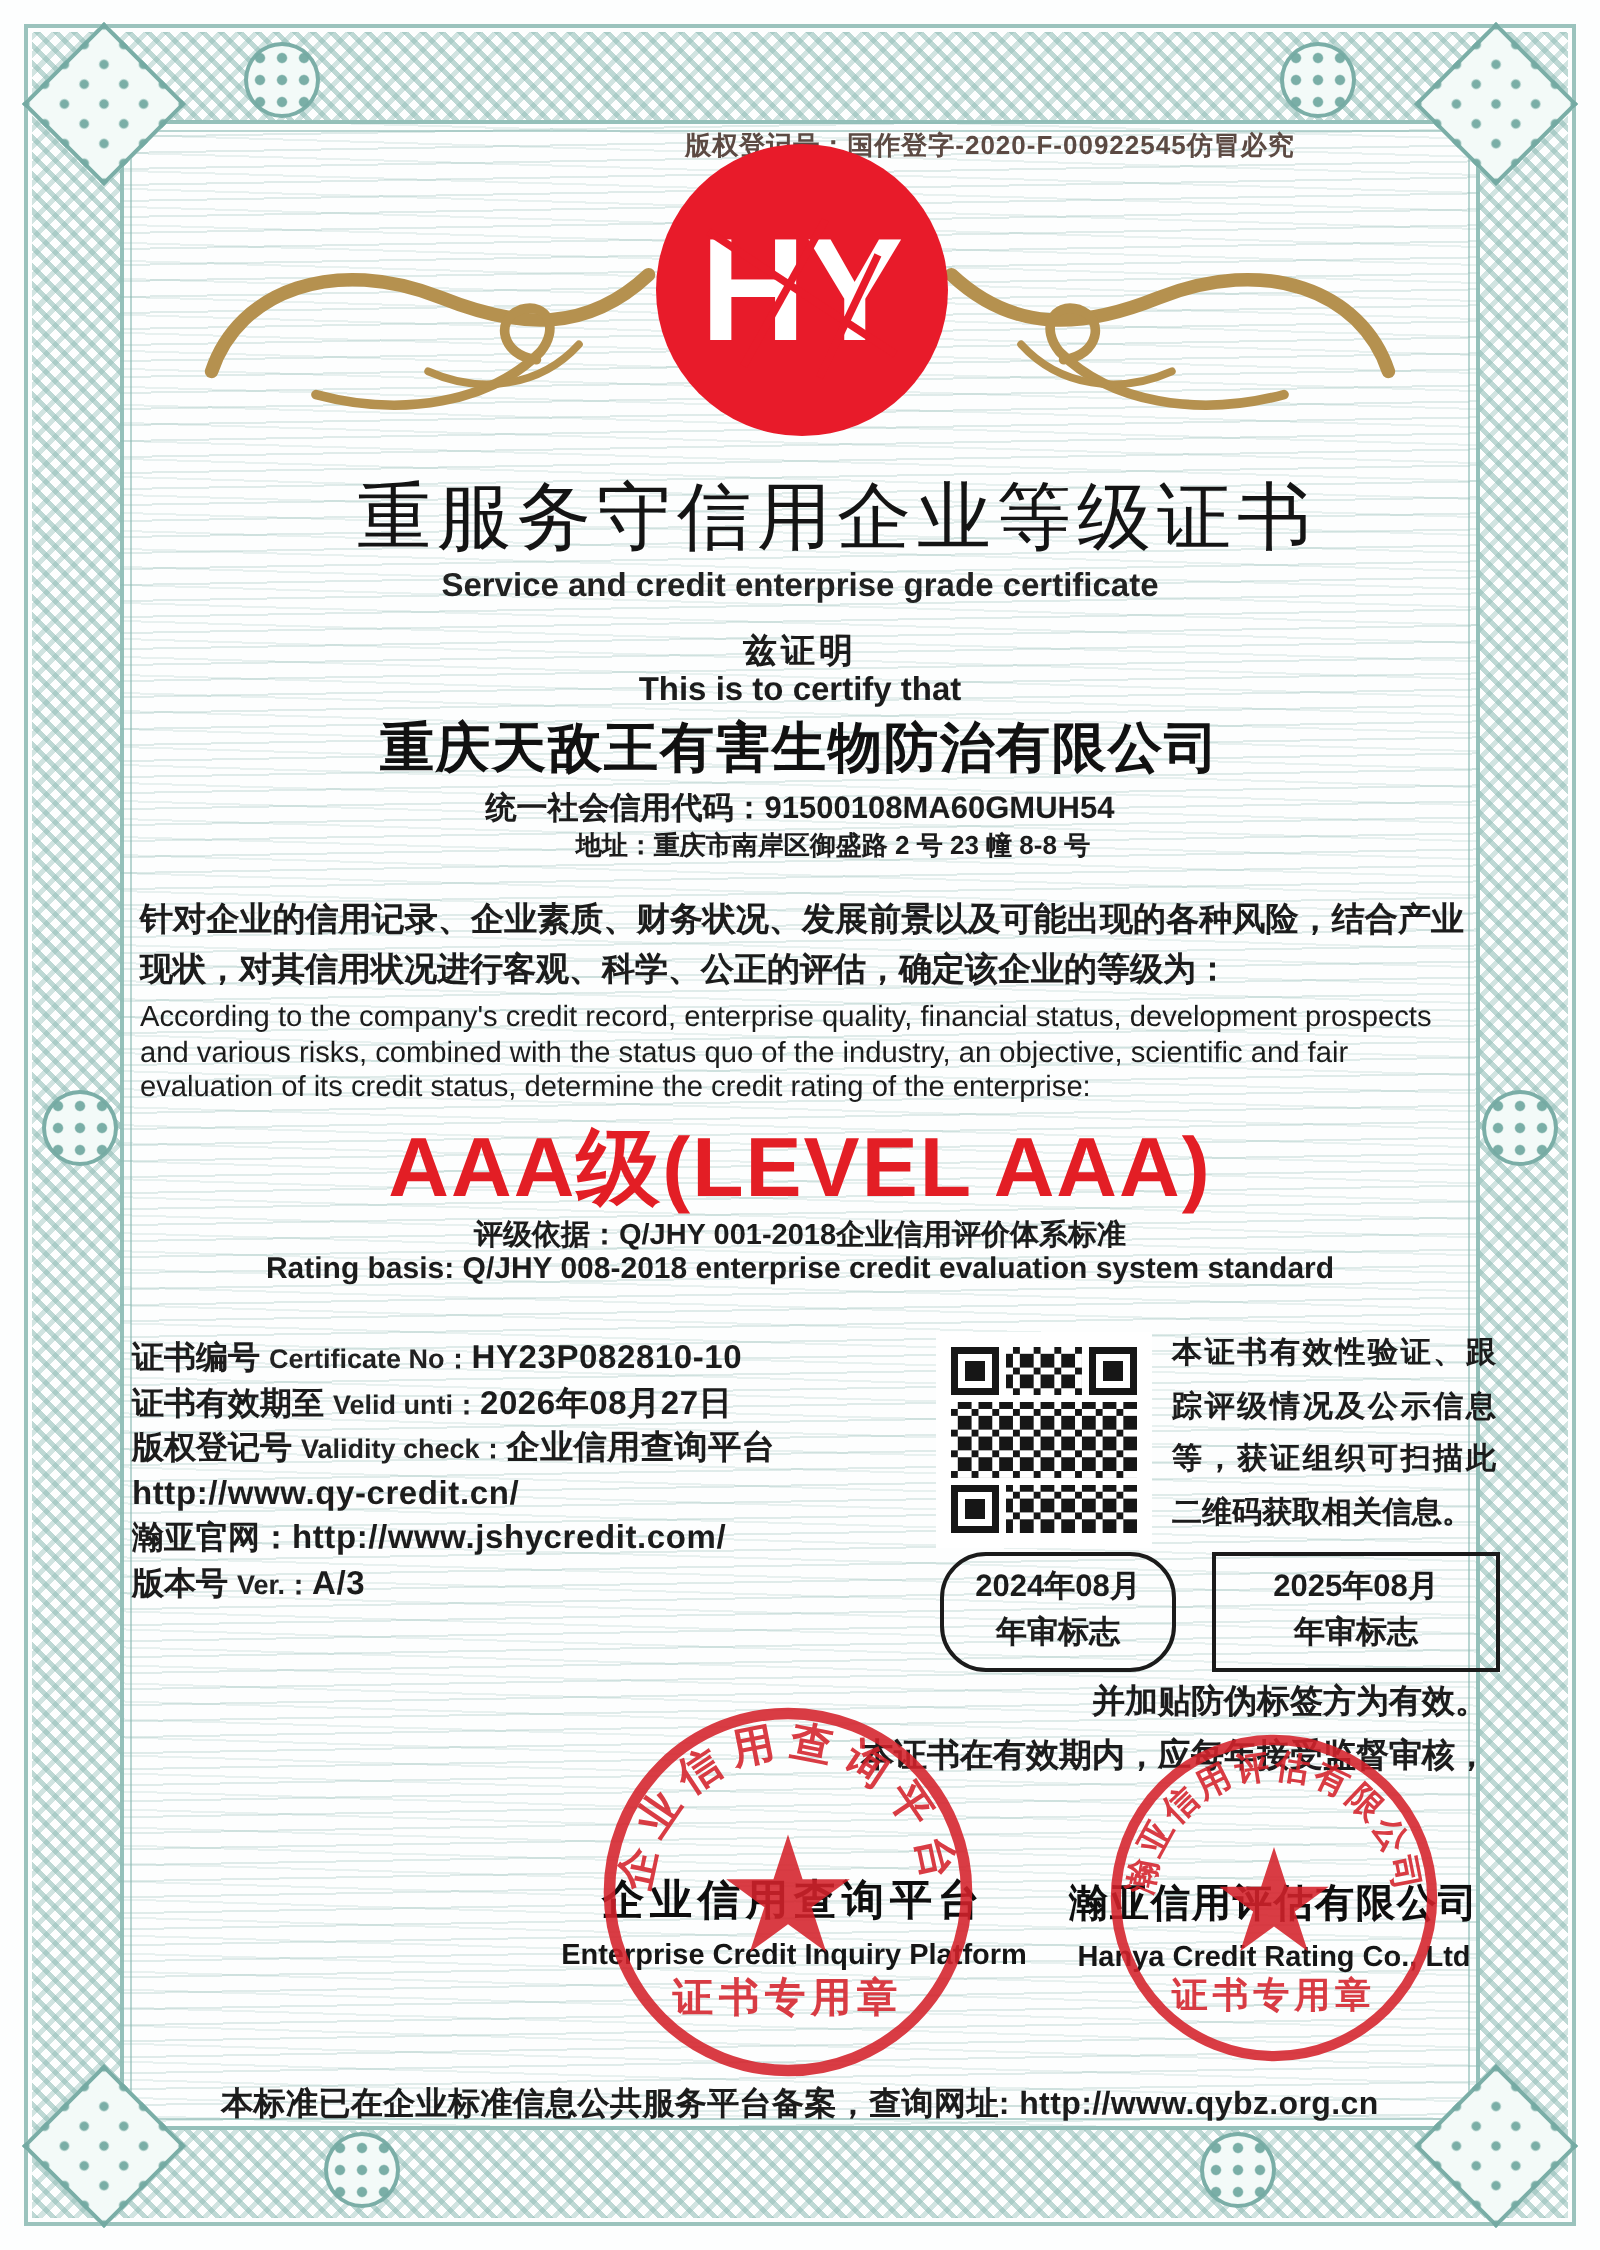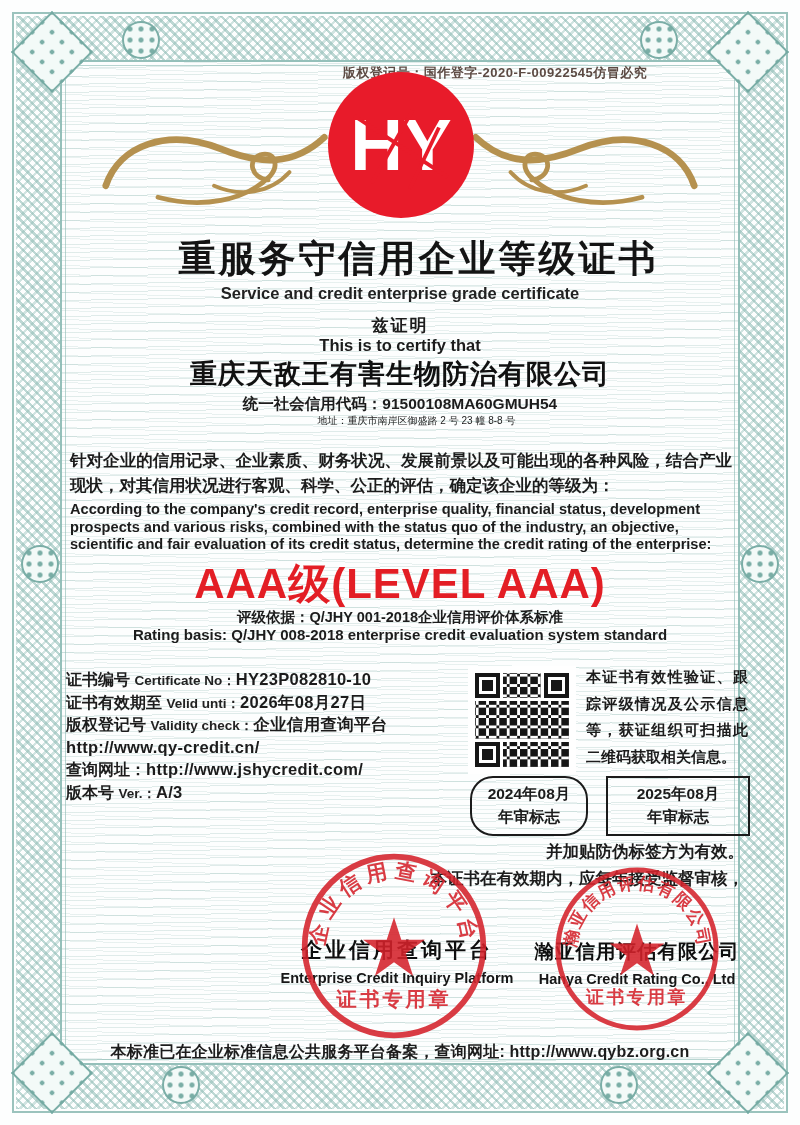--- a/index.html
+++ b/index.html
@@ -24,30 +24,30 @@
   .c-tl{left:23px;top:23px}.c-tr{right:23px;top:23px}.c-bl{left:23px;bottom:23px}.c-br{right:23px;bottom:23px}
   .ebtn{position:absolute;width:34px;height:34px;border-radius:50%;border:2px solid rgba(116,170,162,.95);
     background:#f3faf8 radial-gradient(circle, rgba(116,170,162,.95) 2.2px, transparent 2.9px);
     background-size:11px 11px;background-position:center;}
   
   .abs{position:absolute;left:0;right:0;text-align:center;}
   .copyright{top:64px;font-size:13px;font-weight:bold;color:#5c4a43;letter-spacing:.5px;padding-left:190px;}
   .logo{position:absolute;left:328px;top:72px;width:146px;height:146px;}
   .flourish{position:absolute;top:116px;width:232px;height:92px;}
   .fl-l{left:100px}.fl-r{left:468px;transform:scaleX(-1);}
-  .title-cn{top:234px;font-size:37px;font-weight:700;letter-spacing:3px;color:#141414;padding-left:37px;}
+  .title-cn{top:234px;font-size:37px;font-weight:400;letter-spacing:3px;color:#141414;padding-left:37px;}
   .title-en{top:284px;font-size:16.5px;font-weight:600;color:#222;}
   .certify-cn{top:314px;font-size:17px;font-weight:700;letter-spacing:2px;}
   .certify-en{top:336px;font-size:16.5px;font-weight:600;}
   .company{top:356px;font-size:27px;font-weight:800;letter-spacing:1px;color:#111;}
   .code{top:394px;font-size:15.5px;font-weight:700;}
-  .addr{top:414px;font-size:10px;font-weight:400;margin-left:33px;}
+  .addr{top:414px;font-size:13px;font-weight:700;margin-left:33px;}
   .body-cn{position:absolute;left:70px;width:662px;top:448px;font-size:16.5px;font-weight:700;
     line-height:25px;text-align:justify;}
-  .body-en{position:absolute;left:70px;width:664px;top:501px;font-size:14.6px;font-weight:700;
+  .body-en{position:absolute;left:70px;width:664px;top:501px;font-size:14.6px;font-weight:400;
     line-height:17.6px;text-align:left;}
   .rating{top:556px;font-size:42px;font-weight:800;letter-spacing:1px;color:#e31e25;}
   .basis-cn{top:608px;font-size:14.5px;font-weight:700;}
   .basis-en{top:626px;font-size:15px;font-weight:600;}
   .details{position:absolute;left:66px;top:668px;width:400px;}
   .d-row{height:22.6px;line-height:22.6px;white-space:nowrap;}
   .d-cn{font-size:16px;font-weight:800;}
   .d-en{font-size:13.5px;font-weight:600;color:#222;}
   .d-val{font-size:16.5px;font-weight:700;letter-spacing:.3px;}
   .qr-box{position:absolute;left:468px;top:666px;width:108px;height:108px;background:#fff;
@@ -139,21 +139,21 @@
       <span class="d-en">Velid unti：</span><span class="d-val">2026年08月27日</span>
     </div>
     <div class="d-row">
       <span class="d-cn">版权登记号</span>
       <span class="d-en">Validity check：</span><span class="d-val">企业信用查询平台</span>
     </div>
     <div class="d-row">
       <span class="d-val">http://www.qy-credit.cn/</span>
     </div>
     <div class="d-row">
-      <span class="d-cn">查询网址：</span><span class="d-val">http://www.jshycredit.com/</span>
+      <span class="d-cn">瀚亚官网：</span><span class="d-val">http://www.jshycredit.com/</span>
     </div>
     <div class="d-row">
       <span class="d-cn">版本号</span>
       <span class="d-en">Ver.：</span><span class="d-val">A/3</span>
     </div>
   </div>
 
   <div class="qr-box">
     <svg viewBox="0 0 29 29" width="100" height="100" shape-rendering="crispEdges">
       <defs>

